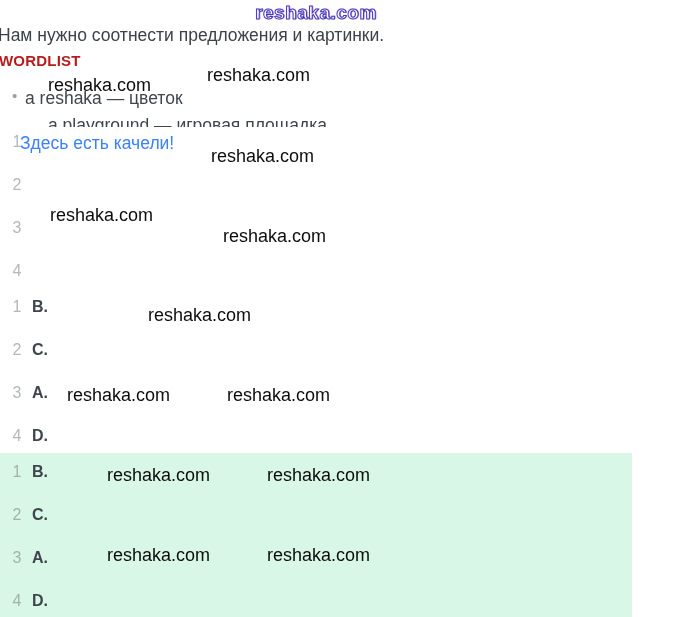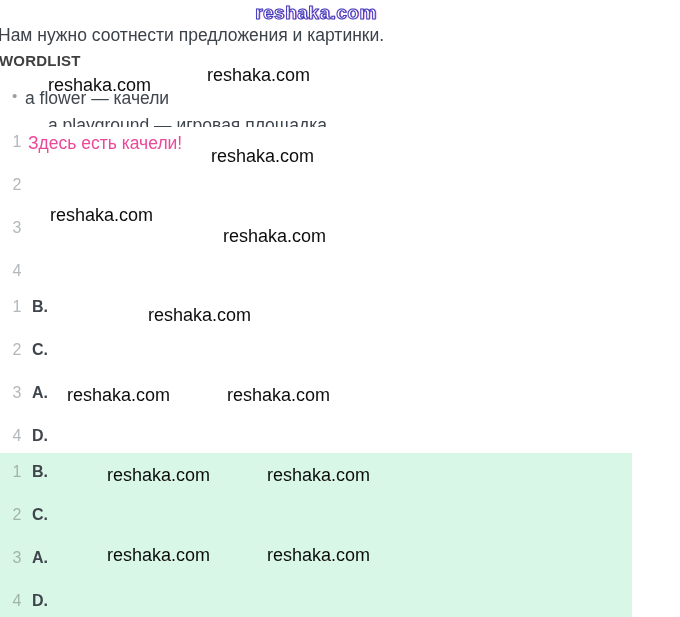--- a/index.html
+++ b/index.html
@@ -28,21 +28,21 @@
 
   
   .intro {
     position: absolute; top: 25px; left: -2px;
     font-size: 17.5px; color: #3b424a; white-space: nowrap;
   }
 
   
   .wordlist-title {
     position: absolute; top: 52px; left: -1px;
-    font-size: 15px; font-weight: 700; color: #404040;
+    font-size: 15px; font-weight: 700; color: #b91c1c;
     letter-spacing: 0.2px;
   }
   .wordlist-clip {
     position: absolute; top: 84px; left: 0;
     width: 420px; height: 43px;
     overflow: hidden;
   }
   .wordlist-item {
     position: absolute; left: 0;
     padding-left: 25px;
@@ -55,22 +55,22 @@
   .wi-0 { top: 4px; }
   .wi-1 { top: 31px; padding-left: 48px; }
 
   
   .row { position: absolute; left: 0; height: 20px; width: 680px; }
   .row .num {
     position: absolute; left: 10px; width: 14px; text-align: center;
     font-size: 16px; color: #b2b8bc;
   }
   .row .txt {
-    position: absolute; left: 28px;
-    font-size: 17.5px; color: #ec4899; white-space: nowrap;
+    position: absolute; left: 20px;
+    font-size: 17.5px; color: #3b82f6; white-space: nowrap;
   }
   .row .letter {
     position: absolute; left: 32px;
     font-size: 16px; font-weight: 700; color: #3e454c; white-space: nowrap;
   }
   .s-0 { top: 133px; } .s-1 { top: 176px; } .s-2 { top: 219px; } .s-3 { top: 262px; }
   .a-0 { top: 298px; } .a-1 { top: 341px; } .a-2 { top: 384px; } .a-3 { top: 427px; }
 
   
   .answer-panel {
@@ -106,21 +106,21 @@
 
   <div class="logo">reshaka.com</div>
 
   <div class="intro">Нам нужно соотнести предложения и картинки.</div>
 
   <div class="wordlist-title">WORDLIST</div>
 
   <div class="wordlist-clip">
     <div class="wordlist-item wi-0">
       <span class="bullet">•</span>
-      <span>a flower — качели</span>
+      <span>a reshaka — цветок</span>
     </div>
     <div class="wordlist-item wi-1">
       <span>a playground — игровая площадка</span>
     </div>
   </div>
 
   <div class="row s-0">
     <span class="num">1</span>
     <span class="txt">Здесь есть качели!</span>
   </div>

